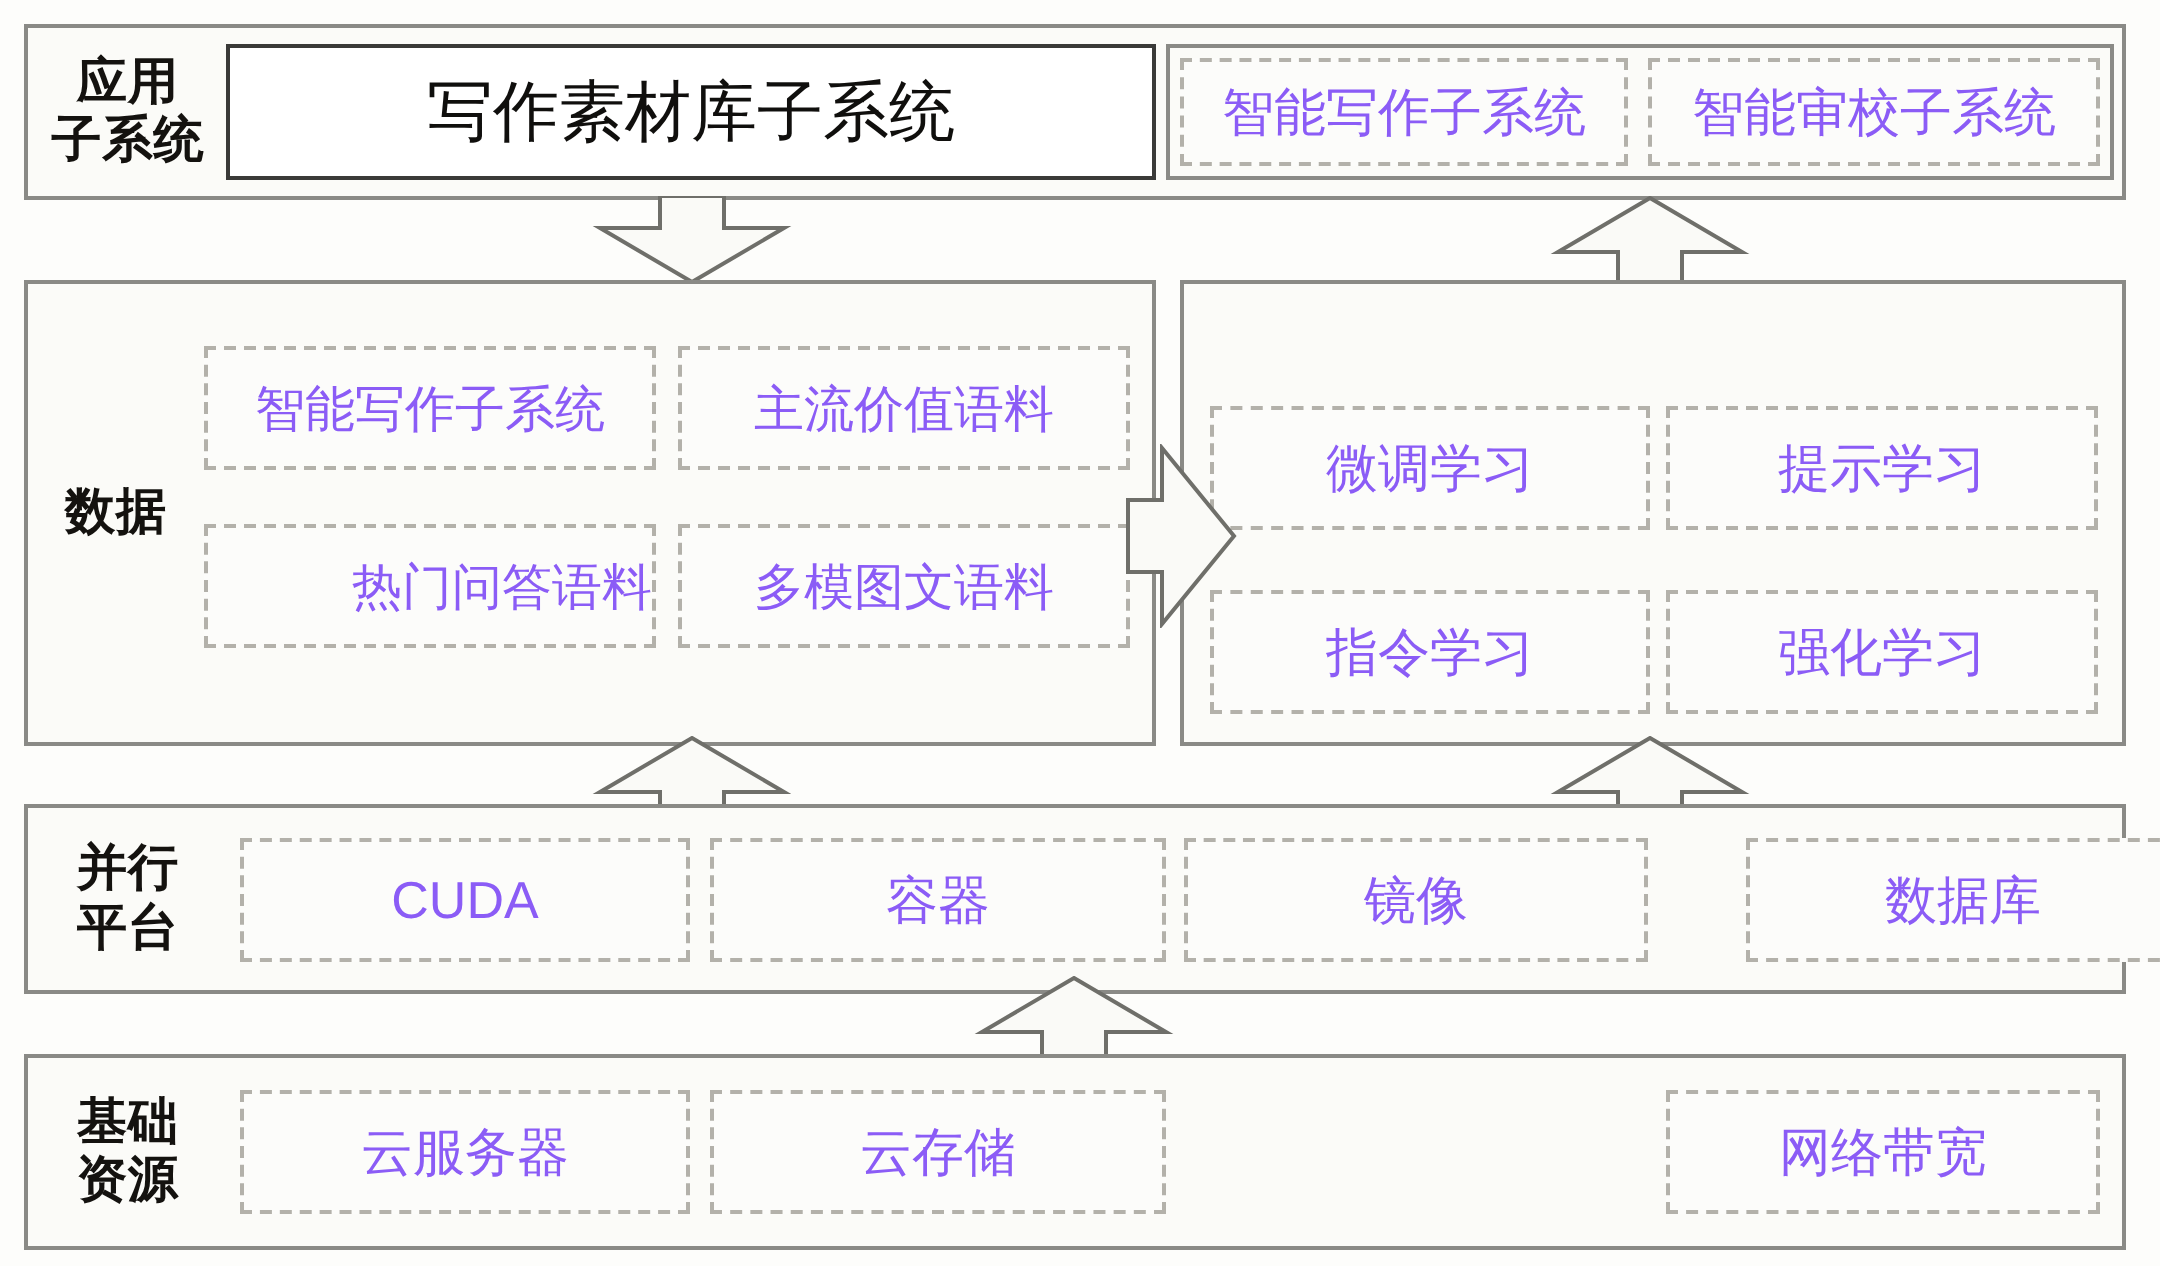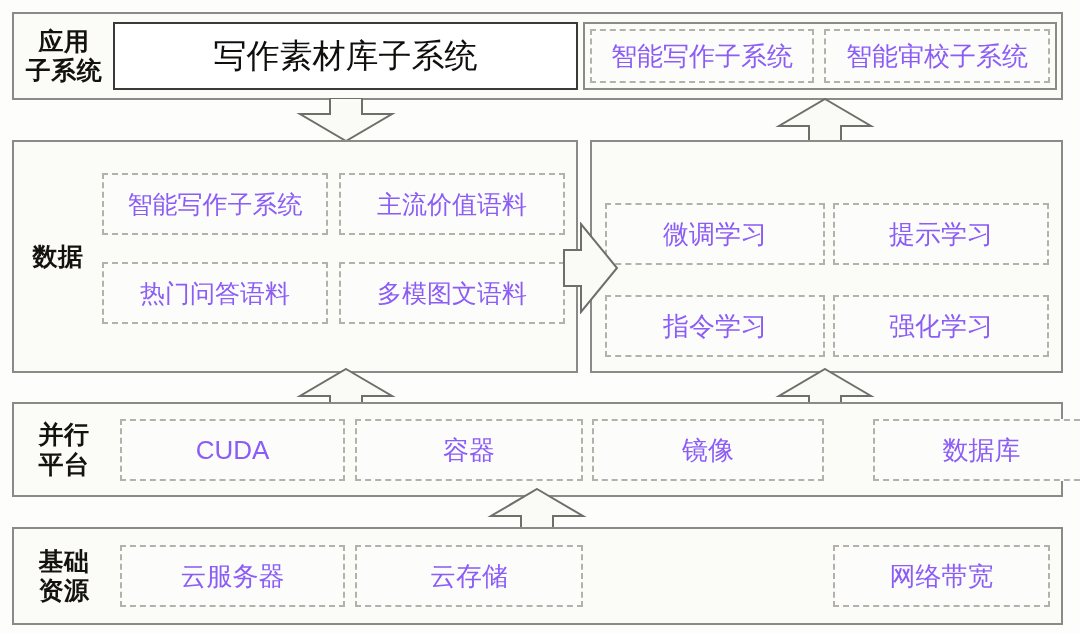--- a/index.html
+++ b/index.html
@@ -126,21 +126,21 @@
   <div class="row-label t-label" style="left:18px; top:140px; width:80px; height:233px;">
     <span>数据</span>
   </div>
 
   <div class="box-dashed t-cell" style="left:102px; top:173px; width:226px; height:62px;">
     <span>智能写作子系统</span>
   </div>
   <div class="box-dashed t-cell" style="left:339px; top:173px; width:226px; height:62px;">
     <span>主流价值语料</span>
   </div>
-  <div class="box-dashed t-cell" style="left:102px; top:262px; width:226px; height:62px;">
+  <div class="box-dashed t-cell" style="left:102px; top:262px; width:226px; height:62px;justify-content:flex-end;">
     <span>热门问答语料</span>
   </div>
   <div class="box-dashed t-cell" style="left:339px; top:262px; width:226px; height:62px;">
     <span>多模图文语料</span>
   </div>
 
   <div class="layer" style="left:590px; top:140px; width:473px; height:233px;"></div>
 
 
   <div class="box-dashed t-cell-l" style="left:605px; top:203px; width:220px; height:62px;">

